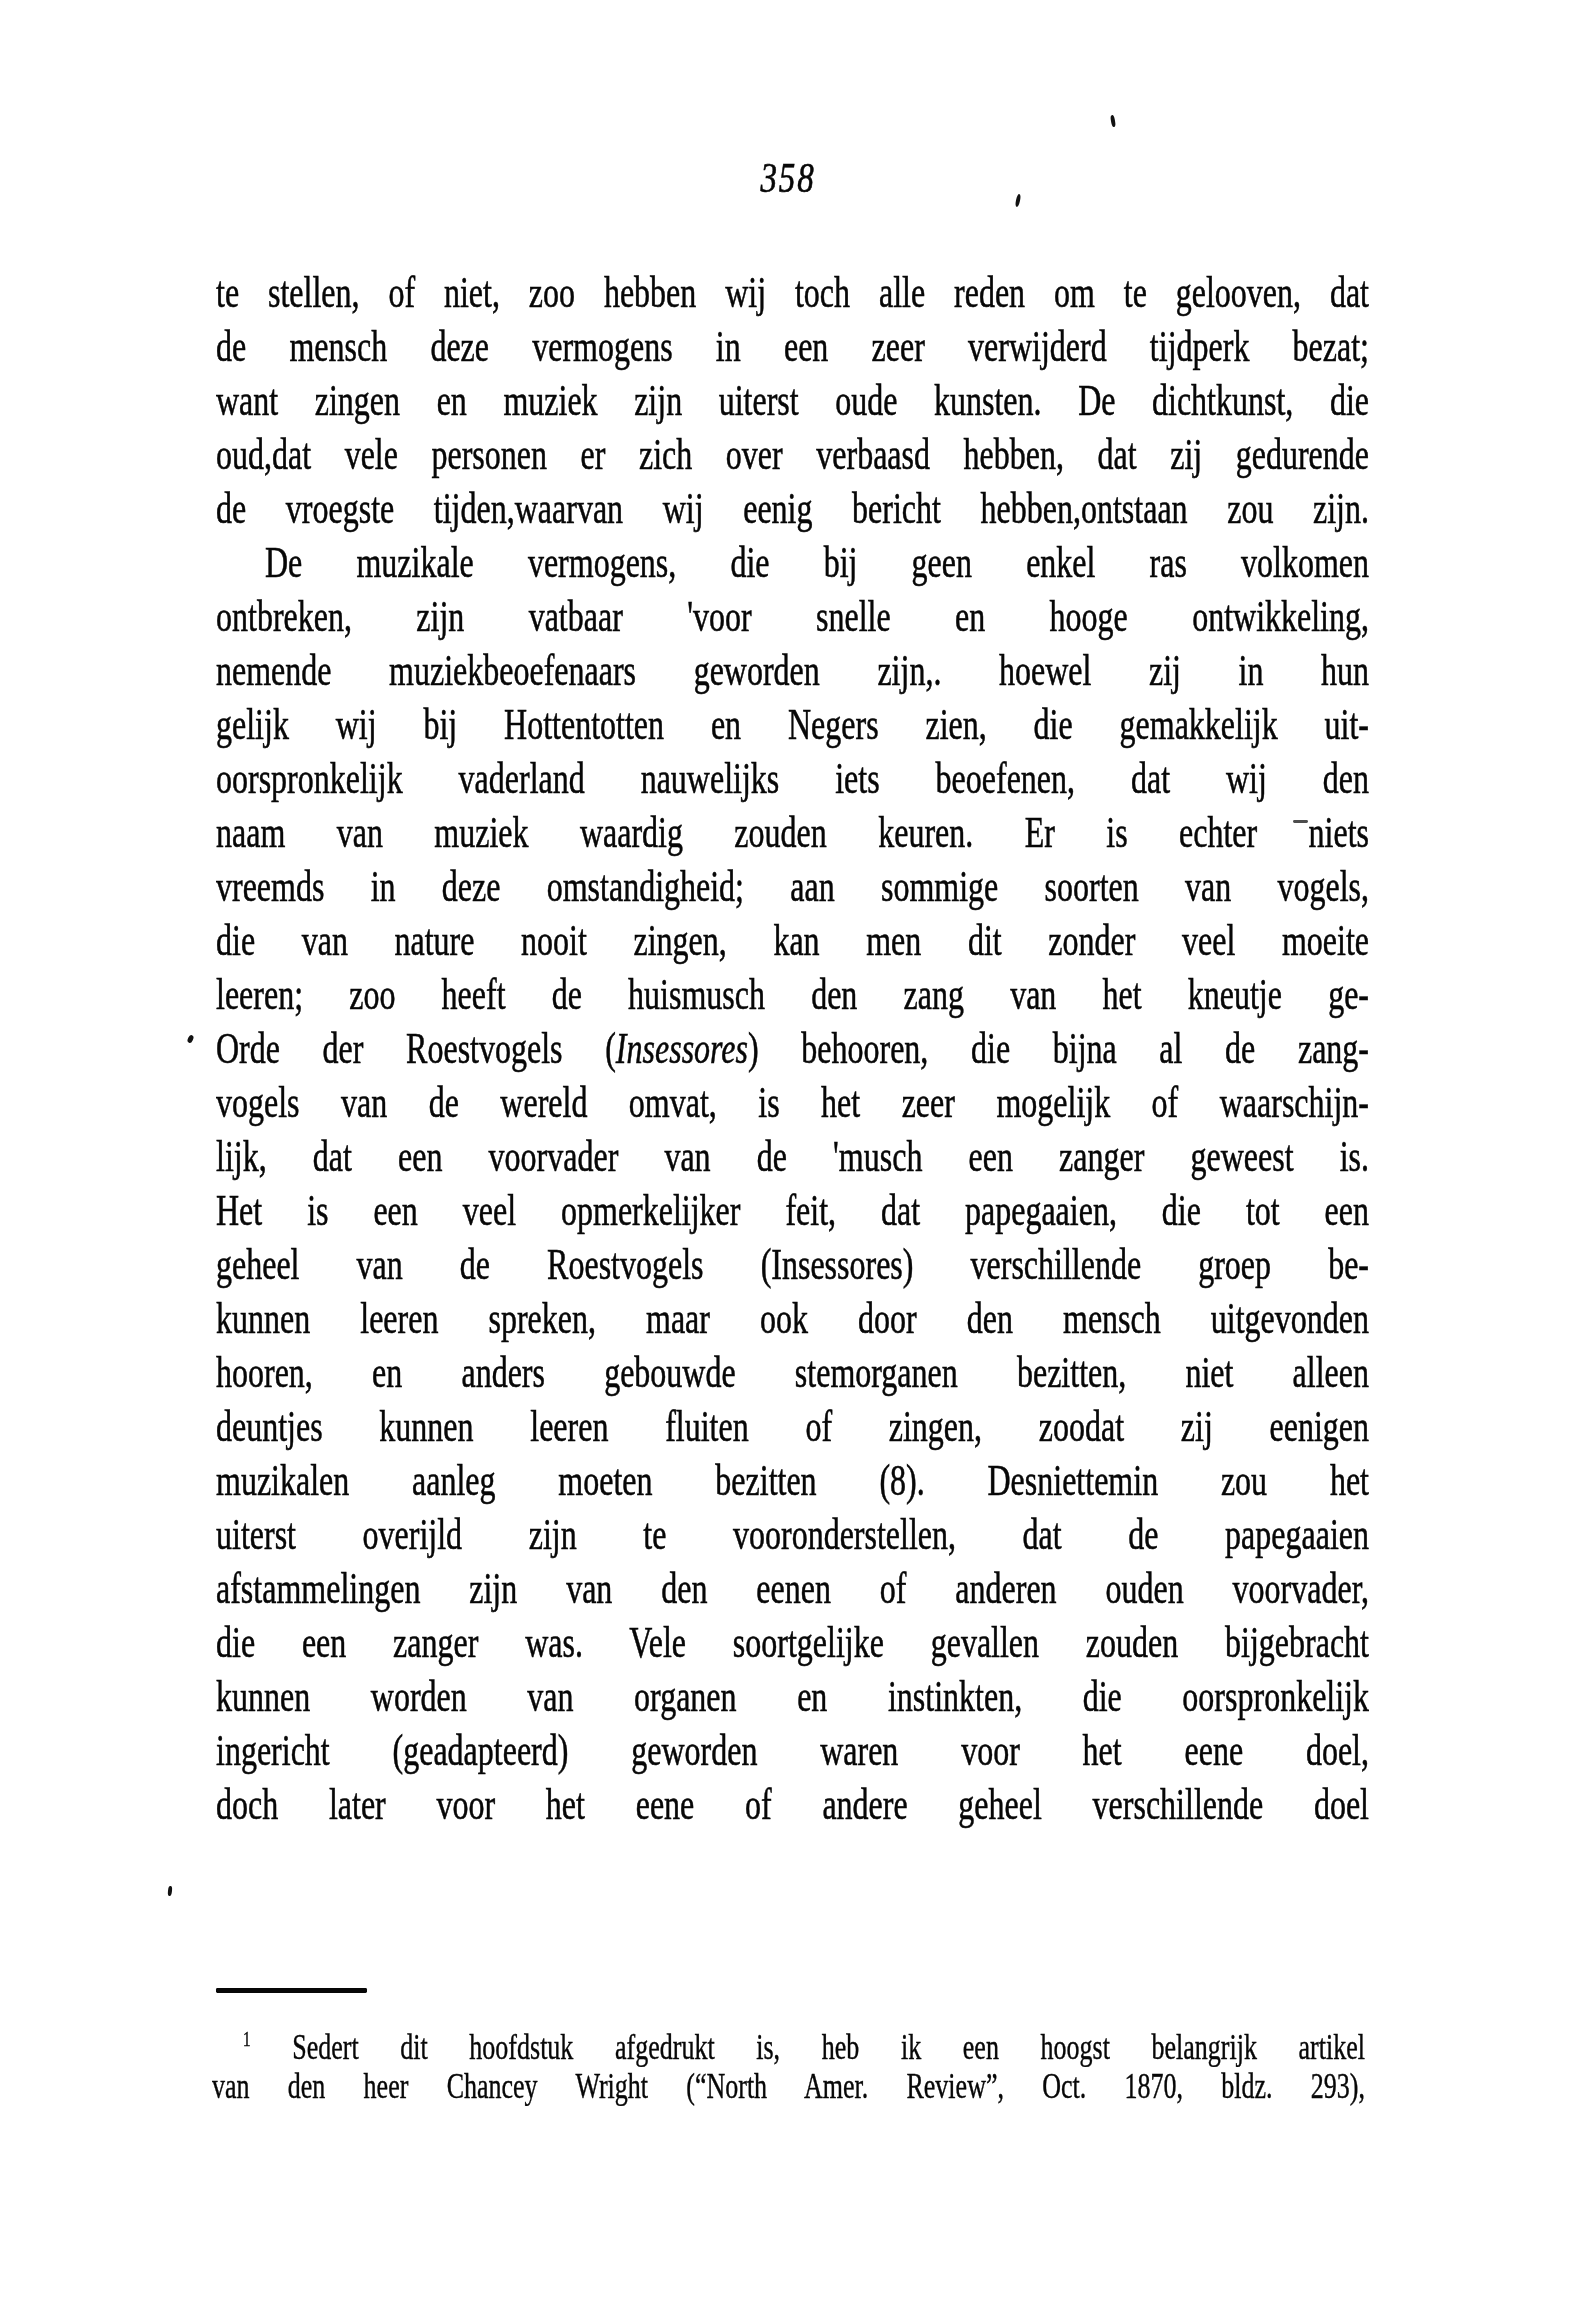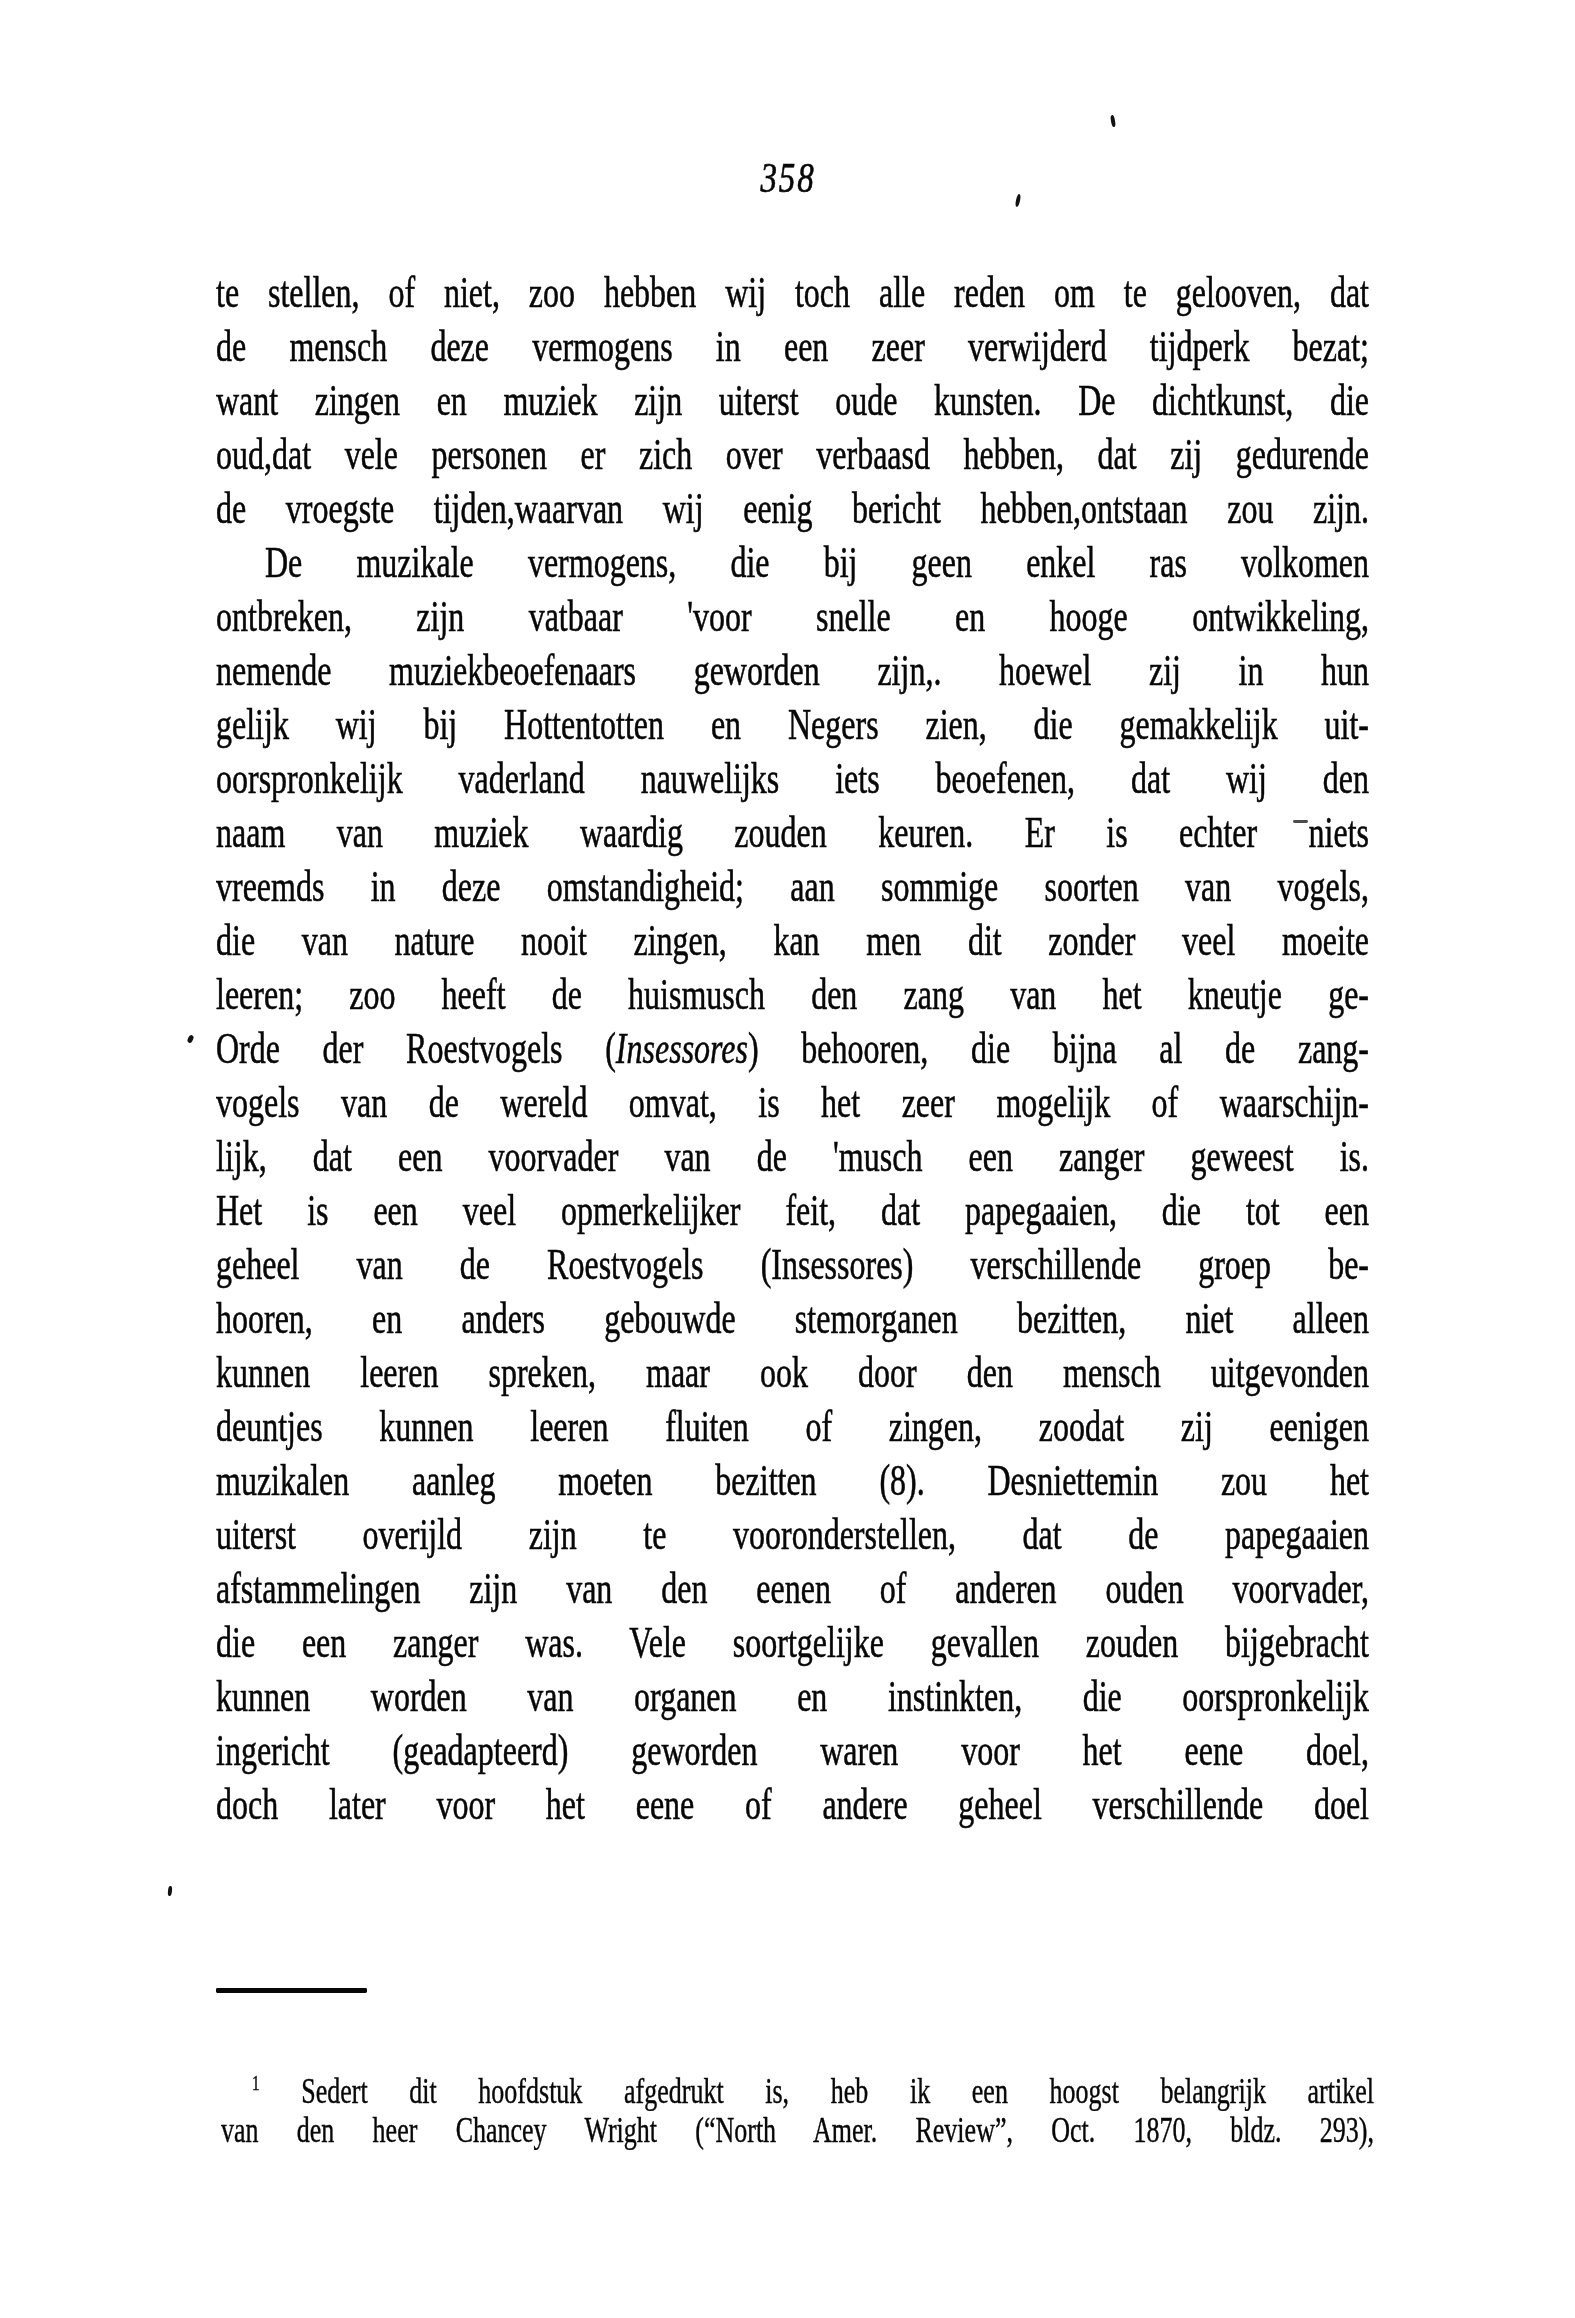--- a/index.html
+++ b/index.html
@@ -69,24 +69,23 @@
     position: absolute;
     left: 216px;
     top: 1988px;
     width: 151px;
     height: 4.6px;
     background: #070707;
     border-radius: 1.4px;
   }
   .footnote {
     position: absolute;
-    left: 221px;
+    left: 212px;
     top: 2028px;
     width: 1153px;
-    margin-top: 44px;
   }
   .fn-linewrap {
     height: 39px;
     overflow: hidden;
   }
   .footnote .line {
     font-size: 26px;
     line-height: 29px;
     transform: scaleY(1.355);
     transform-origin: 0 0;
@@ -166,24 +165,24 @@
       <div class="linewrap ">
         <div class="line"><span>lijk, dat een voorvader van de 'musch een zanger geweest is.</span></div>
       </div>
       <div class="linewrap ">
         <div class="line"><span>Het is een veel opmerkelijker feit, dat papegaaien, die tot een</span></div>
       </div>
       <div class="linewrap ">
         <div class="line"><span>geheel van de Roestvogels (Insessores) verschillende groep be-</span></div>
       </div>
       <div class="linewrap ">
+        <div class="line"><span>kunnen leeren spreken, maar ook door den mensch uitgevonden</span></div>
+      </div>
+      <div class="linewrap ">
         <div class="line"><span>hooren, en anders gebouwde stemorganen bezitten, niet alleen</span></div>
-      </div>
-      <div class="linewrap ">
-        <div class="line"><span>kunnen leeren spreken, maar ook door den mensch uitgevonden</span></div>
       </div>
       <div class="linewrap ">
         <div class="line"><span>deuntjes kunnen leeren fluiten of zingen, zoodat zij eenigen</span></div>
       </div>
       <div class="linewrap ">
         <div class="line"><span>muzikalen aanleg moeten bezitten (8). Desniettemin zou het</span></div>
       </div>
       <div class="linewrap ">
         <div class="line"><span>uiterst overijld zijn te vooronderstellen, dat de papegaaien</span></div>
       </div>

